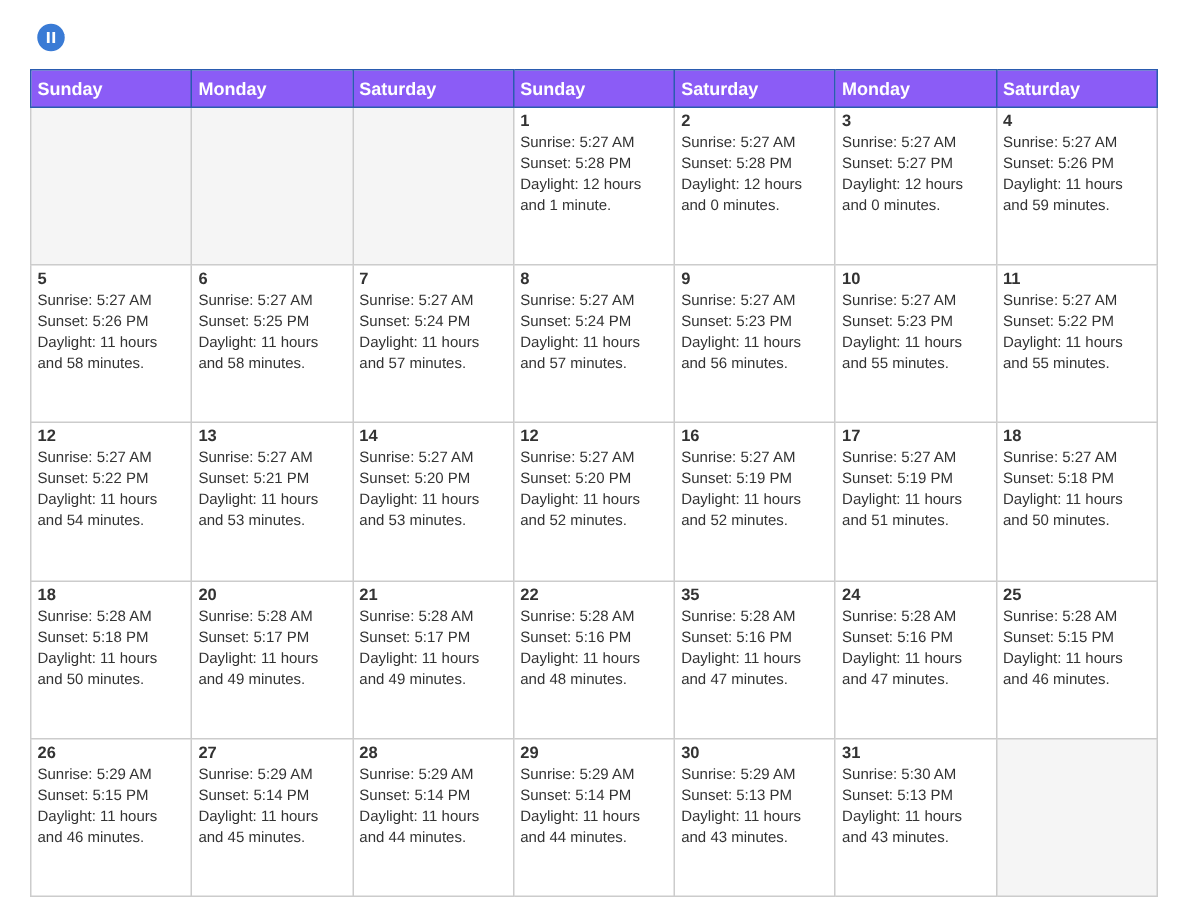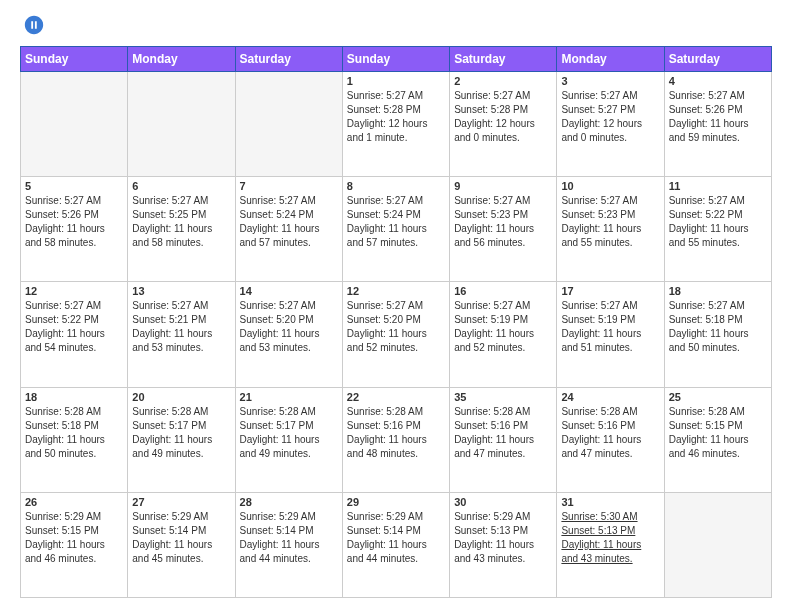--- a/index.html
+++ b/index.html
@@ -343,21 +343,21 @@
           </td>
           <td>
             <div class="day-num">30</div>
             <div class="day-info" style="white-space: pre-line;">Sunrise: 5:29 AM
 Sunset: 5:13 PM
 Daylight: 11 hours
 and 43 minutes.</div>
           </td>
           <td>
             <div class="day-num">31</div>
-            <div class="day-info" style="white-space: pre-line; text-decoration: underline;">Sunrise: 5:30 AM
+            <div class="day-info" style="white-space: pre-line;">Sunrise: 5:30 AM
 Sunset: 5:13 PM
 Daylight: 11 hours
 and 43 minutes.</div>
           </td>
           <td class="empty"></td>
         </tr>
       </tbody>
   </table>
 </div>
 

